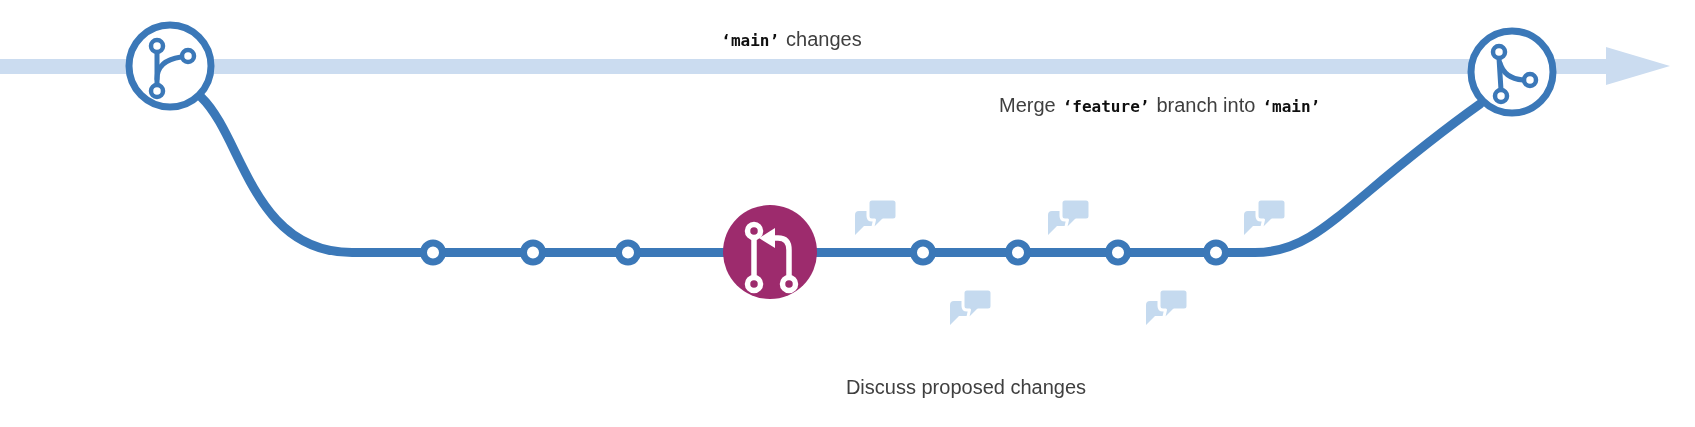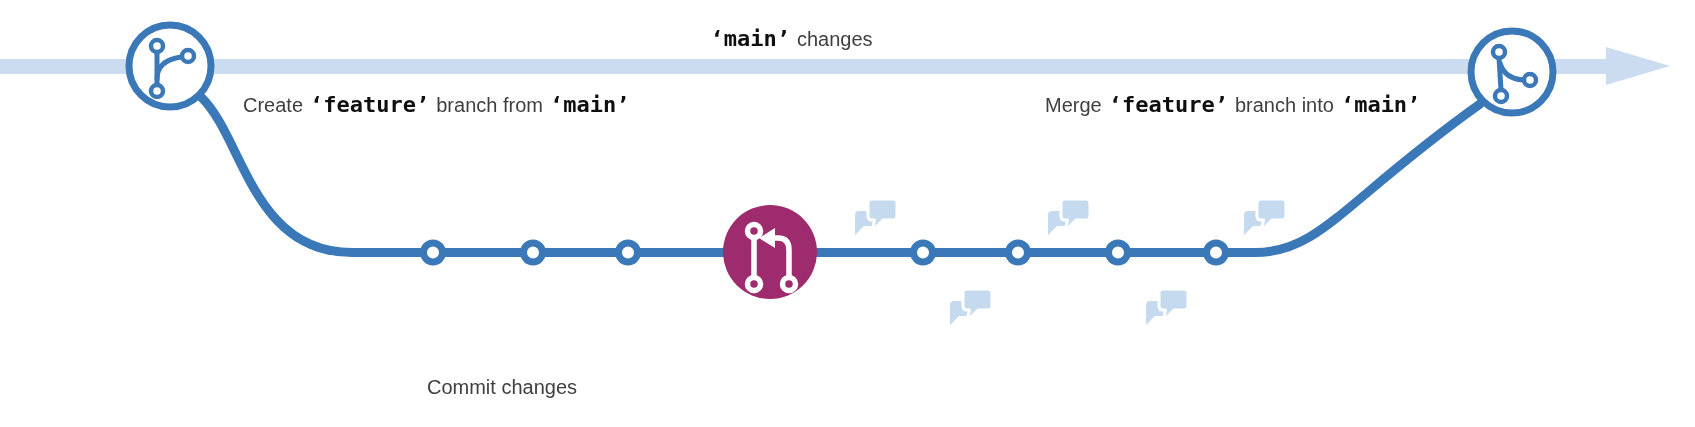--- a/index.html
+++ b/index.html
@@ -15,28 +15,28 @@
   .label{
     position:absolute;
     white-space:nowrap;
     color:#3f3f3f;
     font-size:20px;
     line-height:22px;
   }
   .label .code{
     font-family:"DejaVu Sans Mono", monospace;
     font-weight:bold;
-    font-size:22px;
+    font-size:16px;
     color:#0f0f0f;
     margin:0 7px;
   }
   .centered{transform:translateX(-50%);}
   #main-branch-label{left:788px;top:28px;}
   #create-annotation{left:243px;top:94px;}
-  #merge-annotation{left:1045px;top:94px;}
+  #merge-annotation{left:999px;top:94px;}
   .step-label{top:376px;}
   #step-commit{left:502px;}
   #step-pr{left:678px;}
   #step-discuss{left:966px;}
 </style>
 </head>
 <body>
 
 <div class="stage">
 
@@ -101,23 +101,20 @@
         <circle cx="1501" cy="96" r="6" fill="#ffffff" stroke-width="4.5"></circle>
         <circle cx="1530" cy="80" r="6" fill="#ffffff" stroke-width="4.5"></circle>
       </g>
     </g>
   </svg>
 
   <div id="main-branch-label" class="label centered">
     <span class="code">‘main’</span><span>changes</span>
   </div>
 
-  <div id="create-annotation" class="label">
-    <span>Create</span><span class="code">‘feature’</span><span>branch from</span><span class="code">‘main’</span>
-  </div>
 
   <div id="merge-annotation" class="label">
     <span>Merge</span><span class="code">‘feature’</span><span>branch into</span><span class="code">‘main’</span>
   </div>
 
-  <div id="step-commit" class="label step-label centered">Commit changes</div>
+  <div id="step-discuss" class="label step-label centered">Discuss proposed changes</div>
 
 </div>
 
 </body></html>

